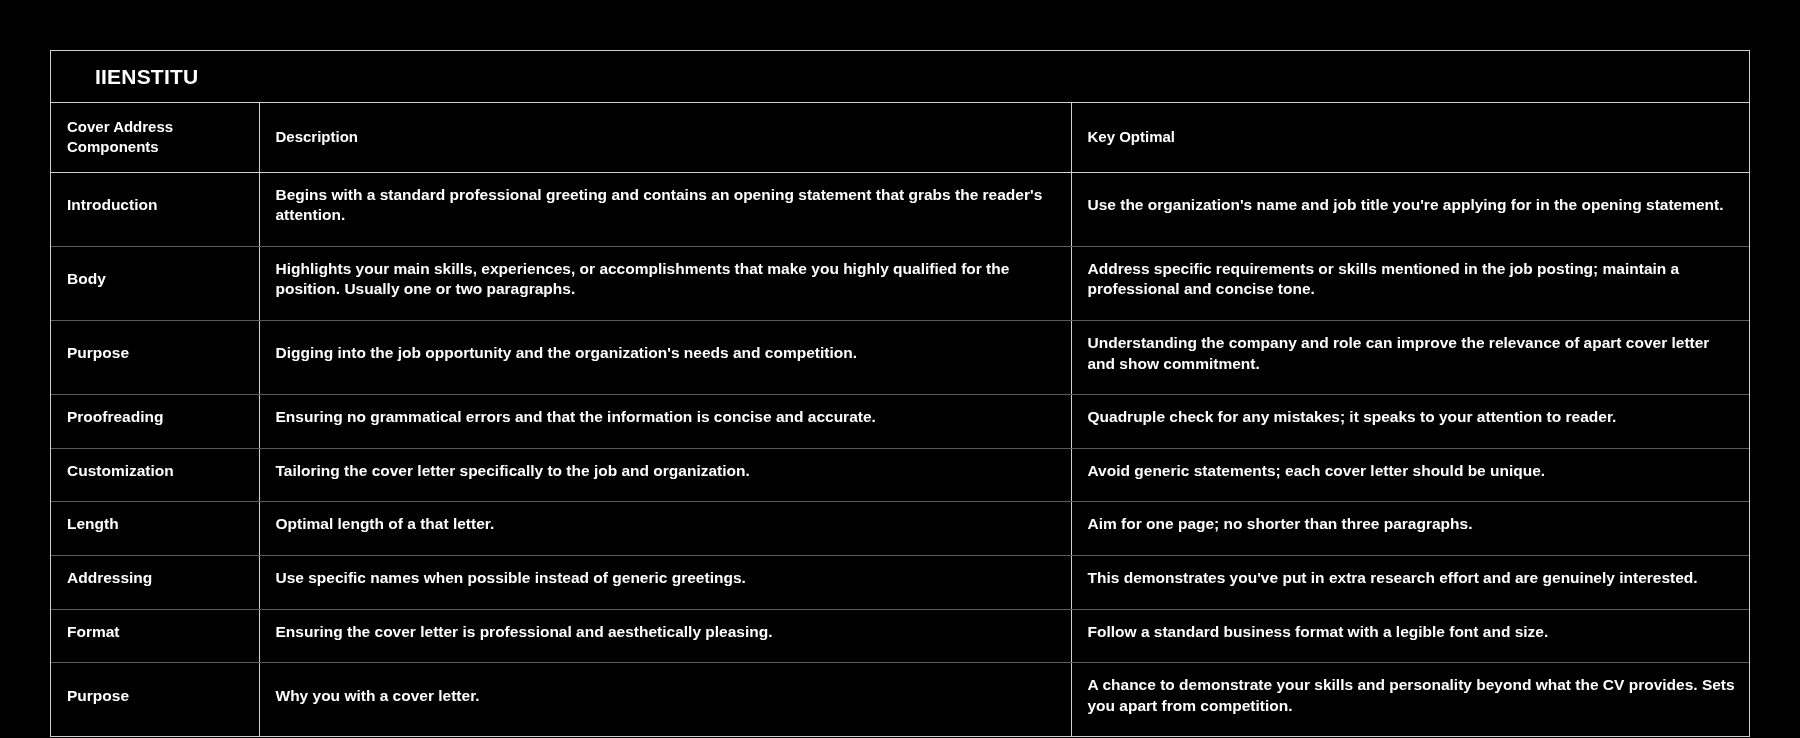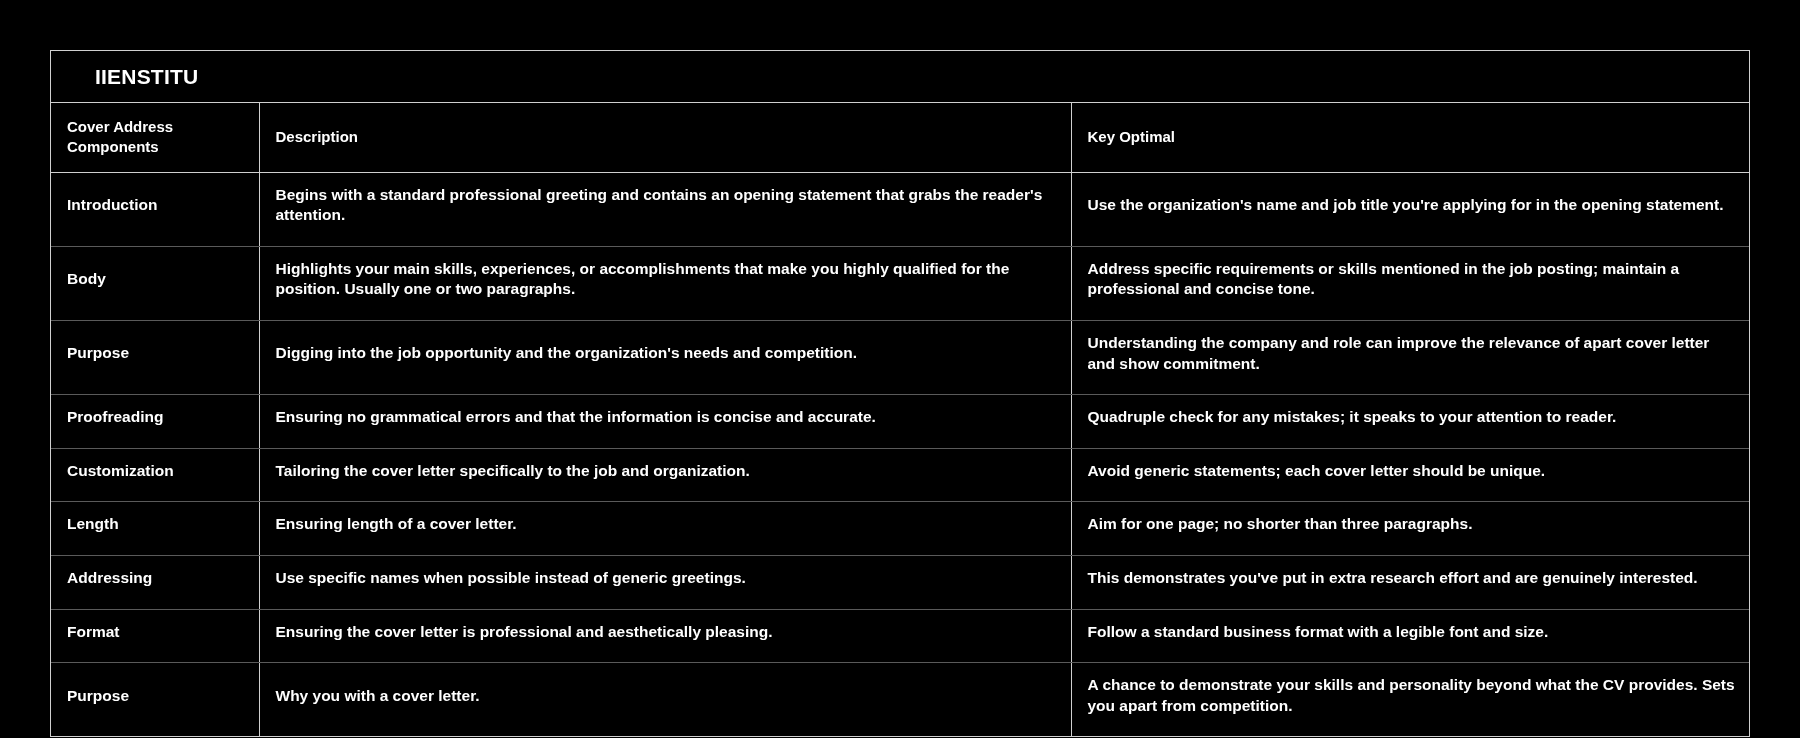--- a/index.html
+++ b/index.html
@@ -123,21 +123,21 @@
           <td>Ensuring no grammatical errors and that the information is concise and accurate.</td>
           <td>Quadruple check for any mistakes; it speaks to your attention to reader.</td>
         </tr>
         <tr>
           <td class="comp">Customization</td>
           <td>Tailoring the cover letter specifically to the job and organization.</td>
           <td>Avoid generic statements; each cover letter should be unique.</td>
         </tr>
         <tr>
           <td class="comp">Length</td>
-          <td>Ensuring length of a cover letter.</td>
+          <td>Optimal length of a that letter.</td>
           <td>Aim for one page; no shorter than three paragraphs.</td>
         </tr>
         <tr>
           <td class="comp">Addressing</td>
           <td>Use specific names when possible instead of generic greetings.</td>
           <td>This demonstrates you've put in extra research effort and are genuinely interested.</td>
         </tr>
         <tr>
           <td class="comp">Format</td>
           <td>Ensuring the cover letter is professional and aesthetically pleasing.</td>

